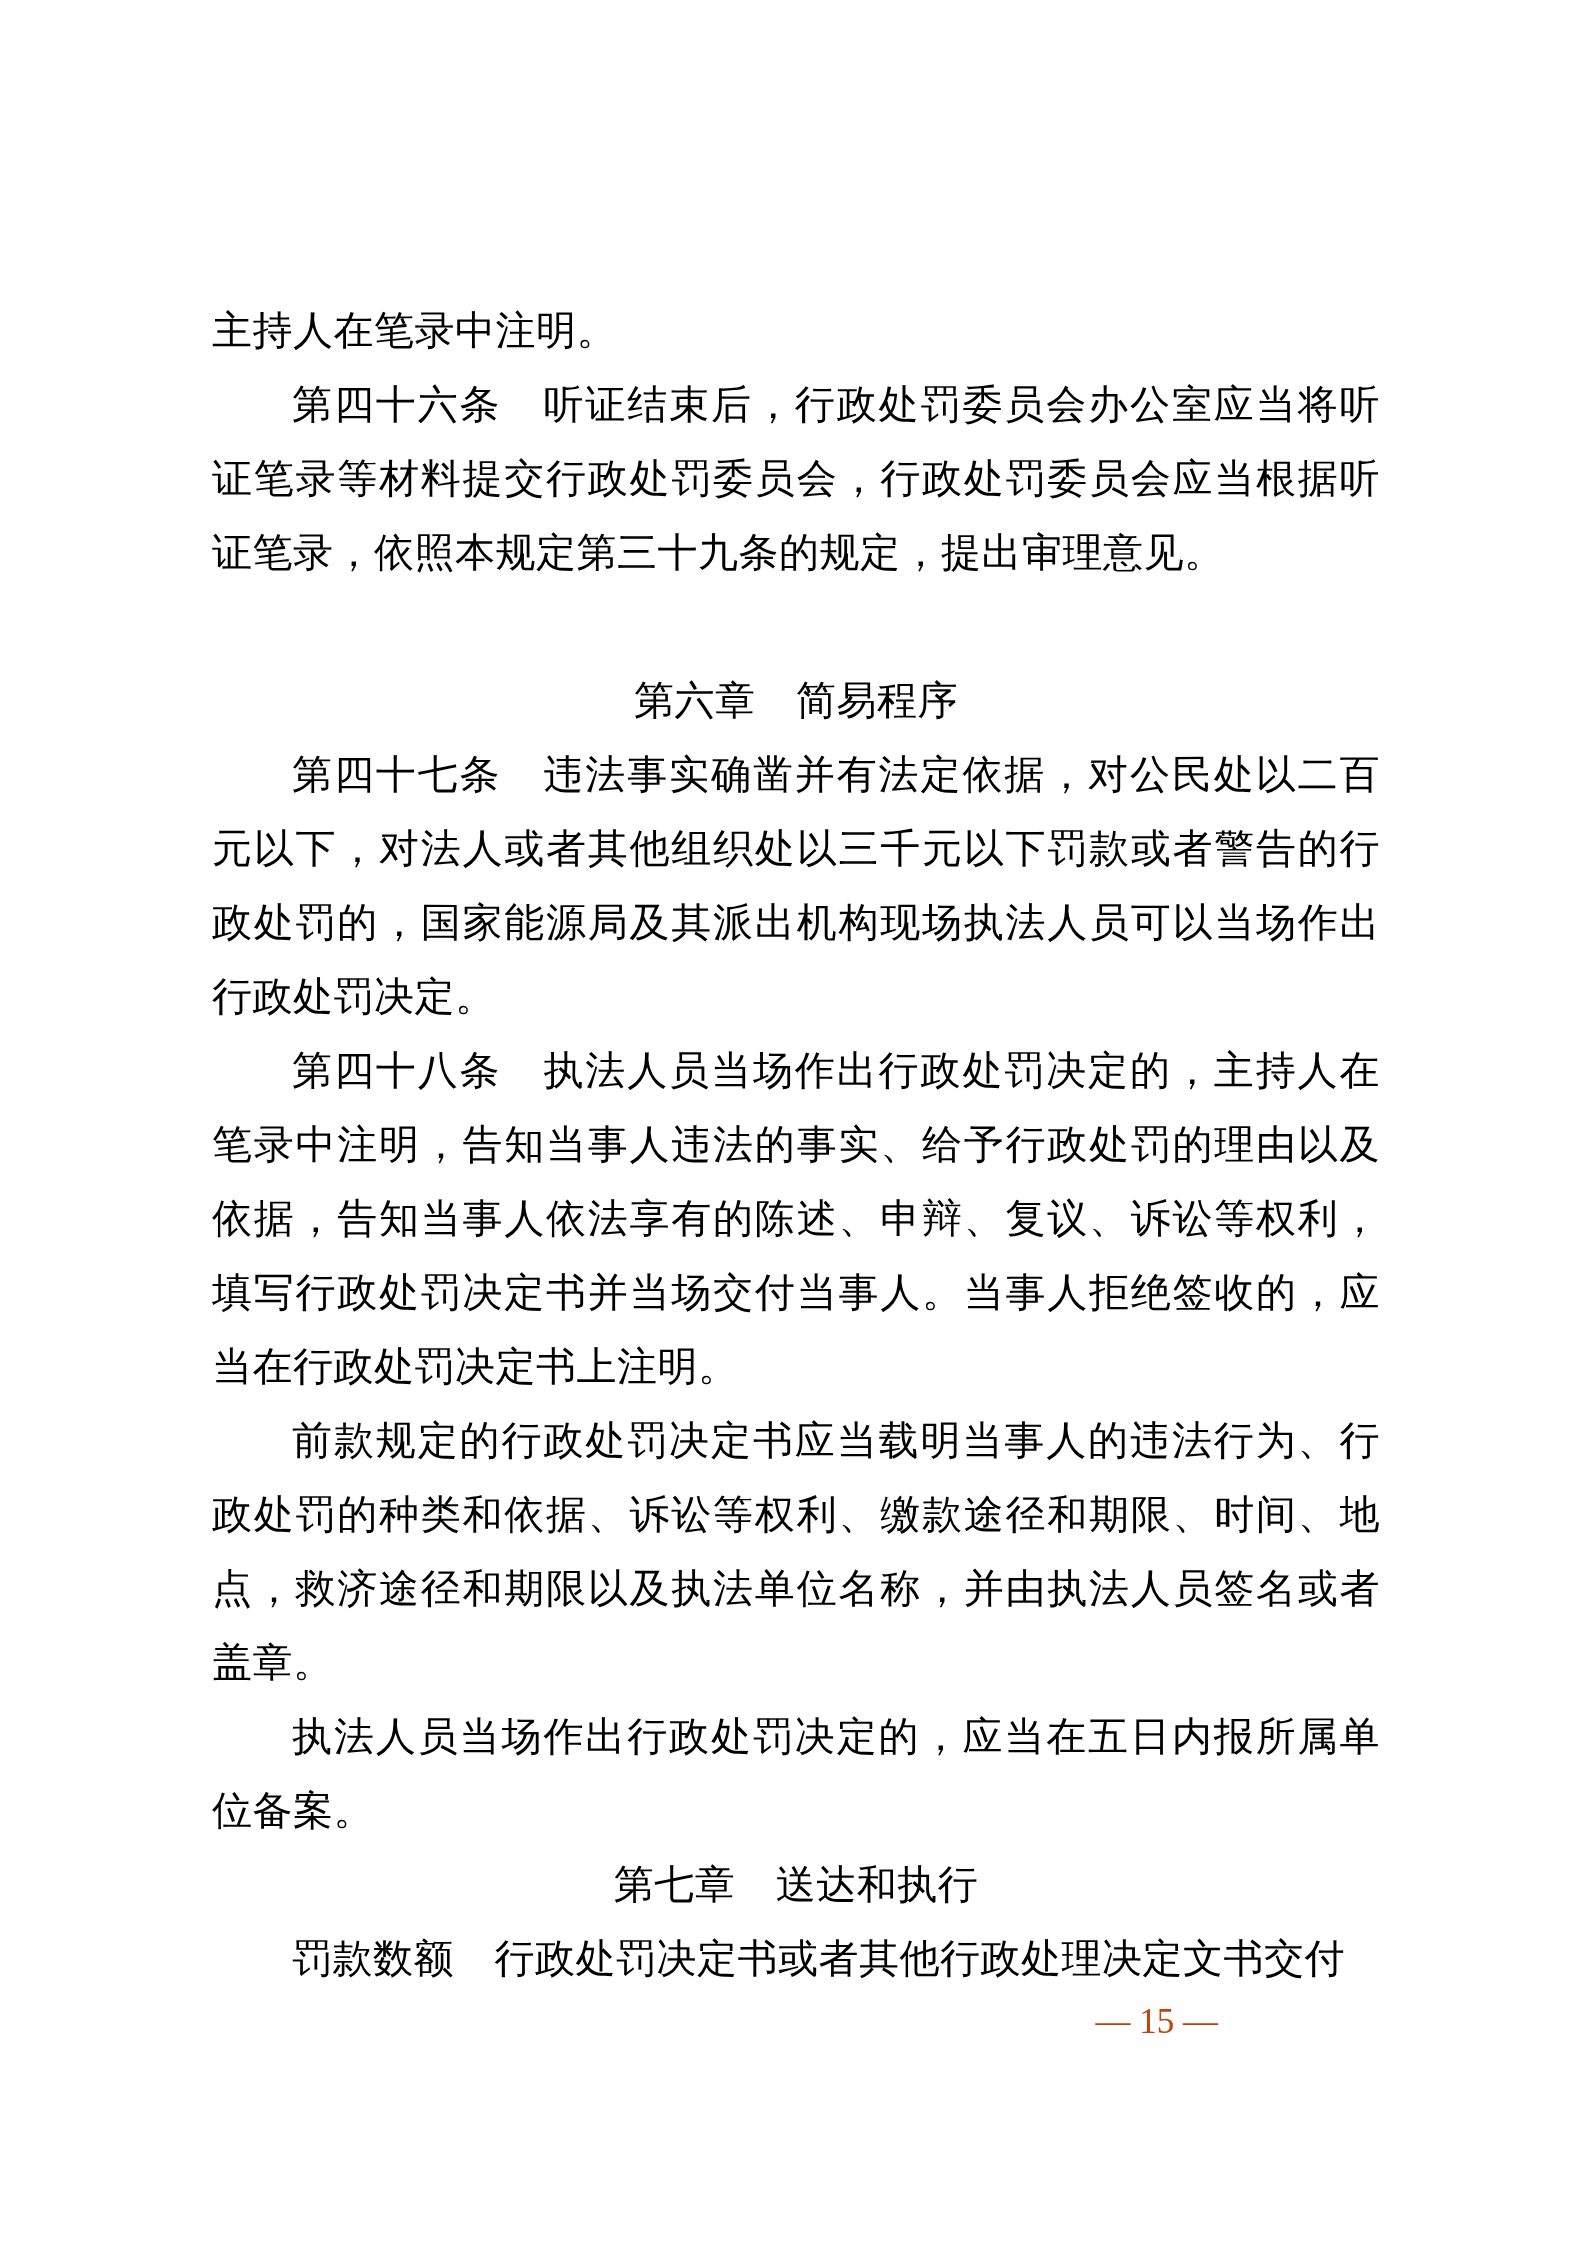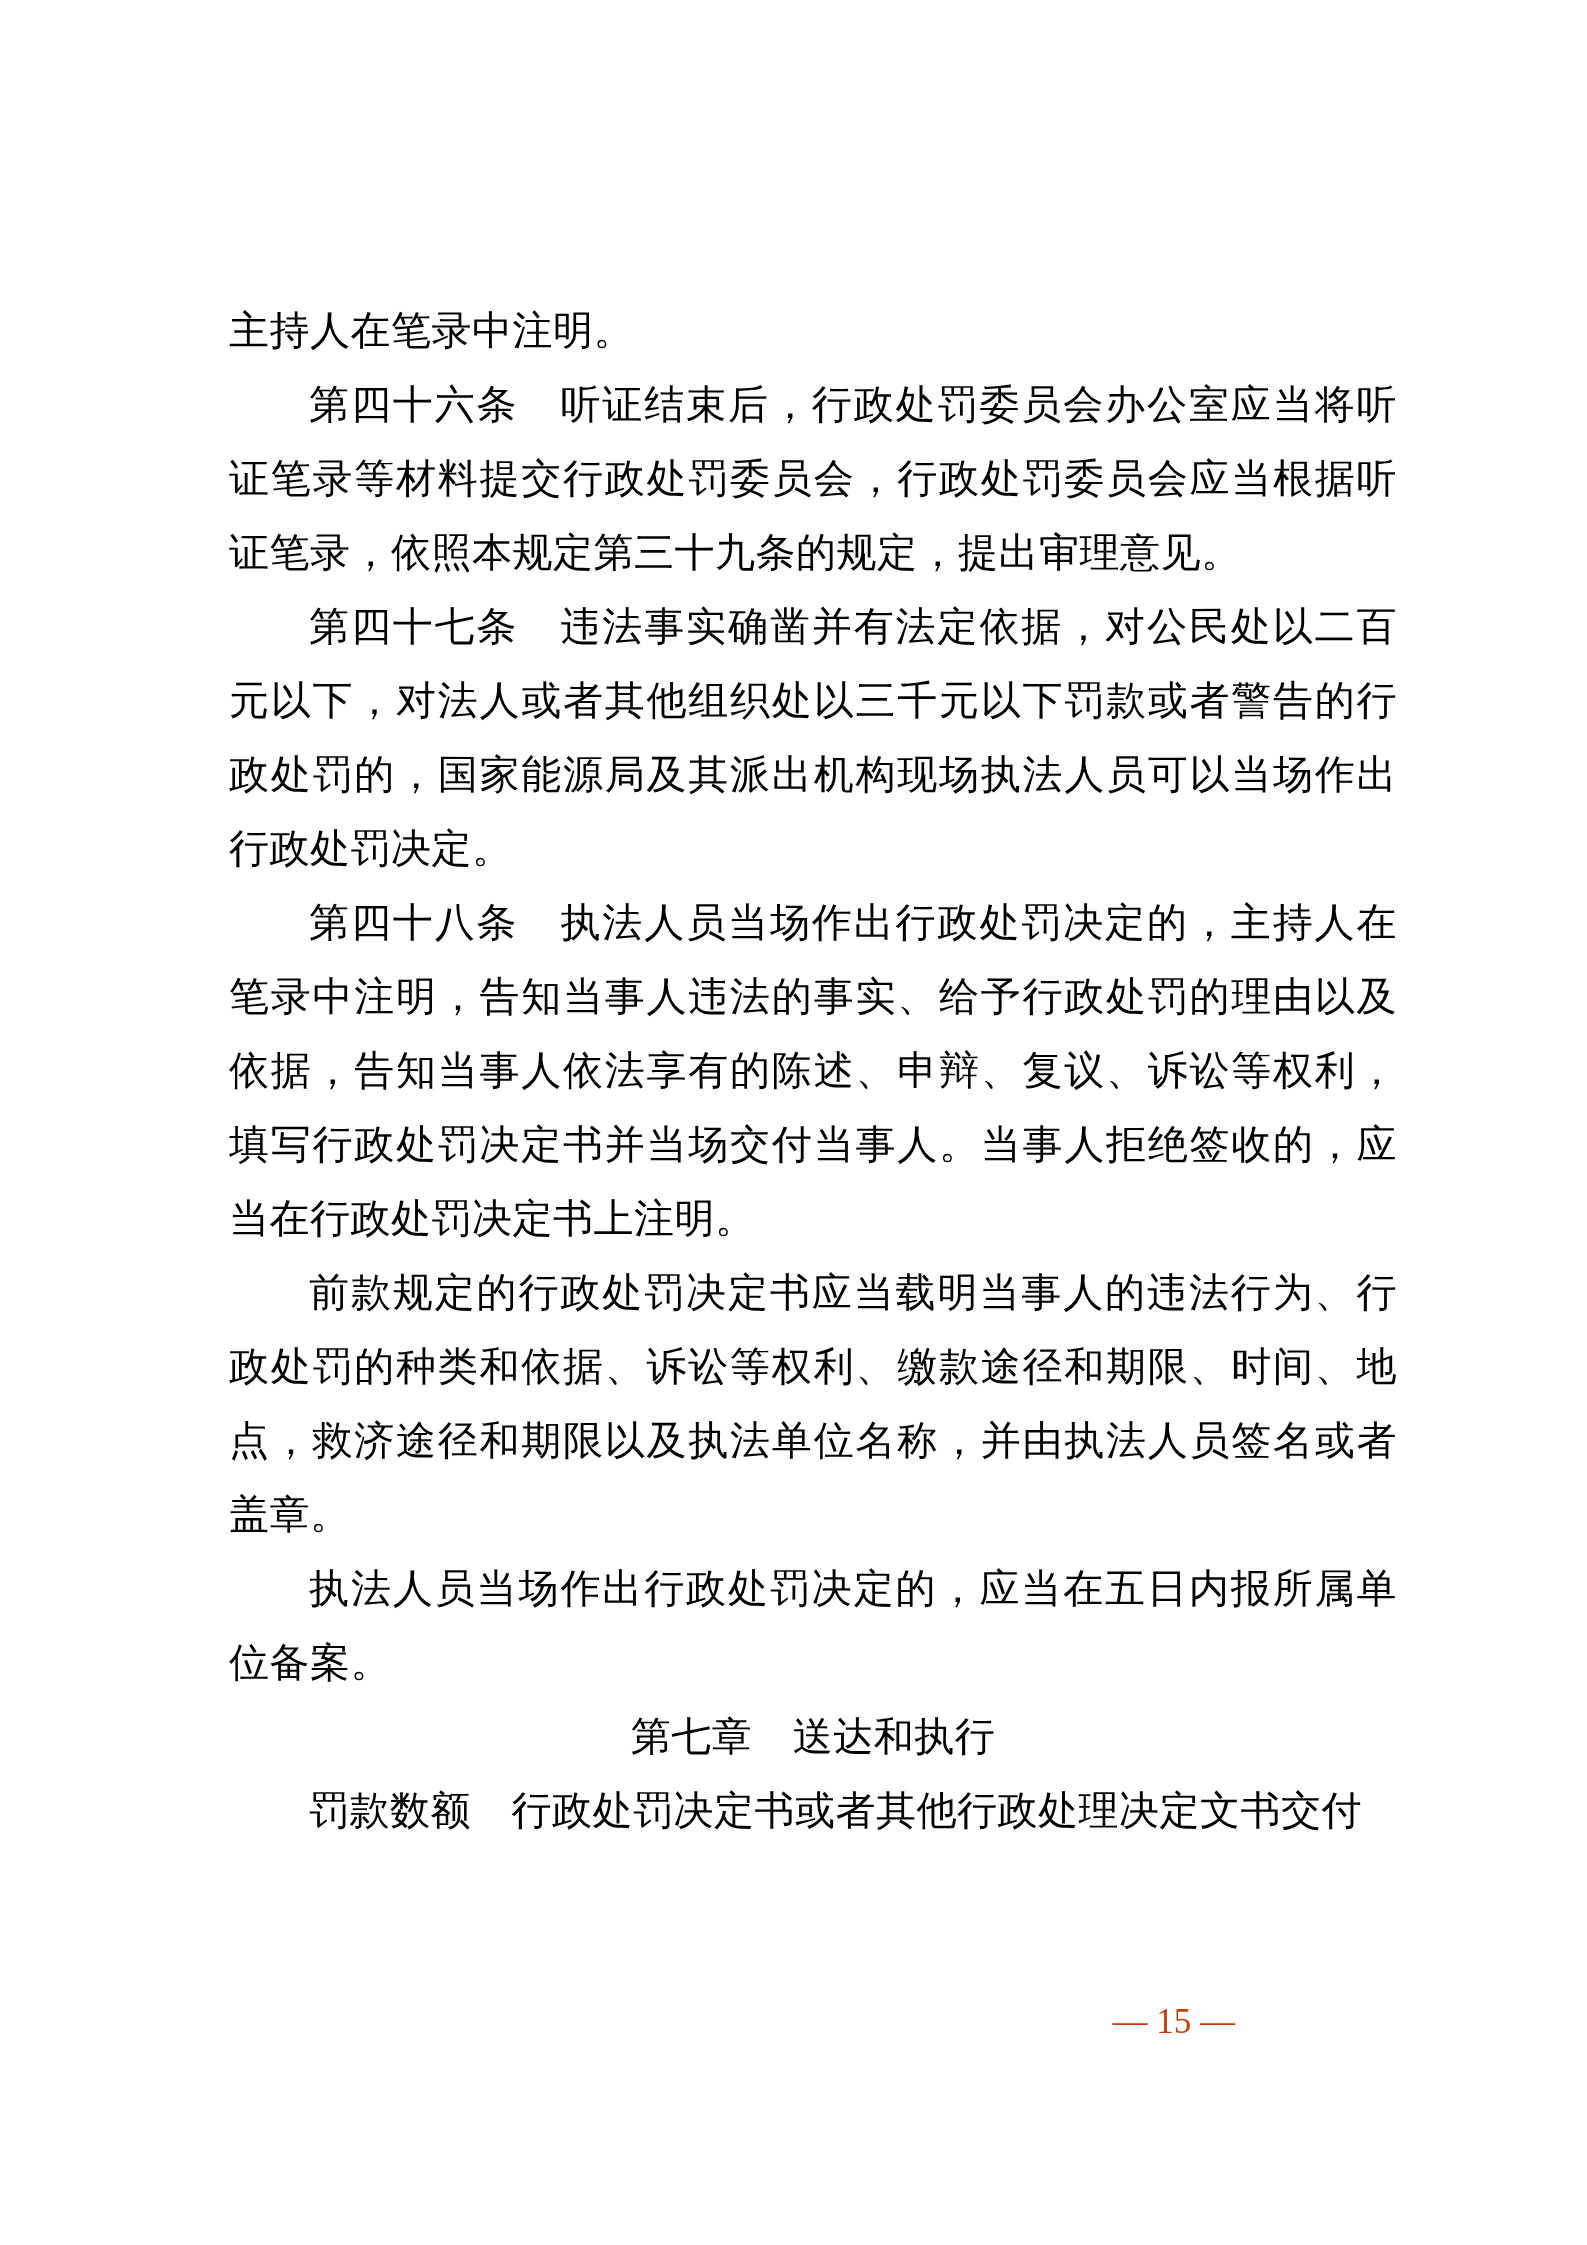--- a/index.html
+++ b/index.html
@@ -8,21 +8,20 @@
     background: #ffffff;
   }
   .page {
     position: relative;
     width: 1490px;
     height: 2245px;
     background: #ffffff;
     color: #000000;
     font-family: "Liberation Sans", sans-serif;
     overflow: hidden;
-    margin-left: 17px;
   }
   .content {
     position: absolute;
     left: 212px;
     top: 293px;
     width: 1168px;
   }
   .para {
     margin: 0;
     font-size: 40px;
@@ -56,20 +55,21 @@
     white-space: pre;
   }
 </style>
 </head>
 <body>
 
 <div class="page">
   <div class="content">
       <p class="para">主持人在笔录中注明。</p>
       <p class="para indent">第四十六条　听证结束后，行政处罚委员会办公室应当将听证笔录等材料提交行政处罚委员会，行政处罚委员会应当根据听证笔录，依照本规定第三十九条的规定，提出审理意见。</p>
+      <h2 class="chapter space-before">第六章　简易程序</h2>
       <p class="para indent">第四十七条　违法事实确凿并有法定依据，对公民处以二百元以下，对法人或者其他组织处以三千元以下罚款或者警告的行政处罚的，国家能源局及其派出机构现场执法人员可以当场作出行政处罚决定。</p>
       <p class="para indent">第四十八条　执法人员当场作出行政处罚决定的，主持人在笔录中注明，告知当事人违法的事实、给予行政处罚的理由以及依据，告知当事人依法享有的陈述、申辩、复议、诉讼等权利，填写行政处罚决定书并当场交付当事人。当事人拒绝签收的，应当在行政处罚决定书上注明。</p>
       <p class="para indent">前款规定的行政处罚决定书应当载明当事人的违法行为、行政处罚的种类和依据、诉讼等权利、缴款途径和期限、时间、地点，救济途径和期限以及执法单位名称，并由执法人员签名或者盖章。</p>
       <p class="para indent">执法人员当场作出行政处罚决定的，应当在五日内报所属单位备案。</p>
       <h2 class="chapter">第七章　送达和执行</h2>
       <p class="para indent">罚款数额　行政处罚决定书或者其他行政处理决定文书交付</p>
     </div>
   <div class="footer">— 15 —</div>
 </div>
 

